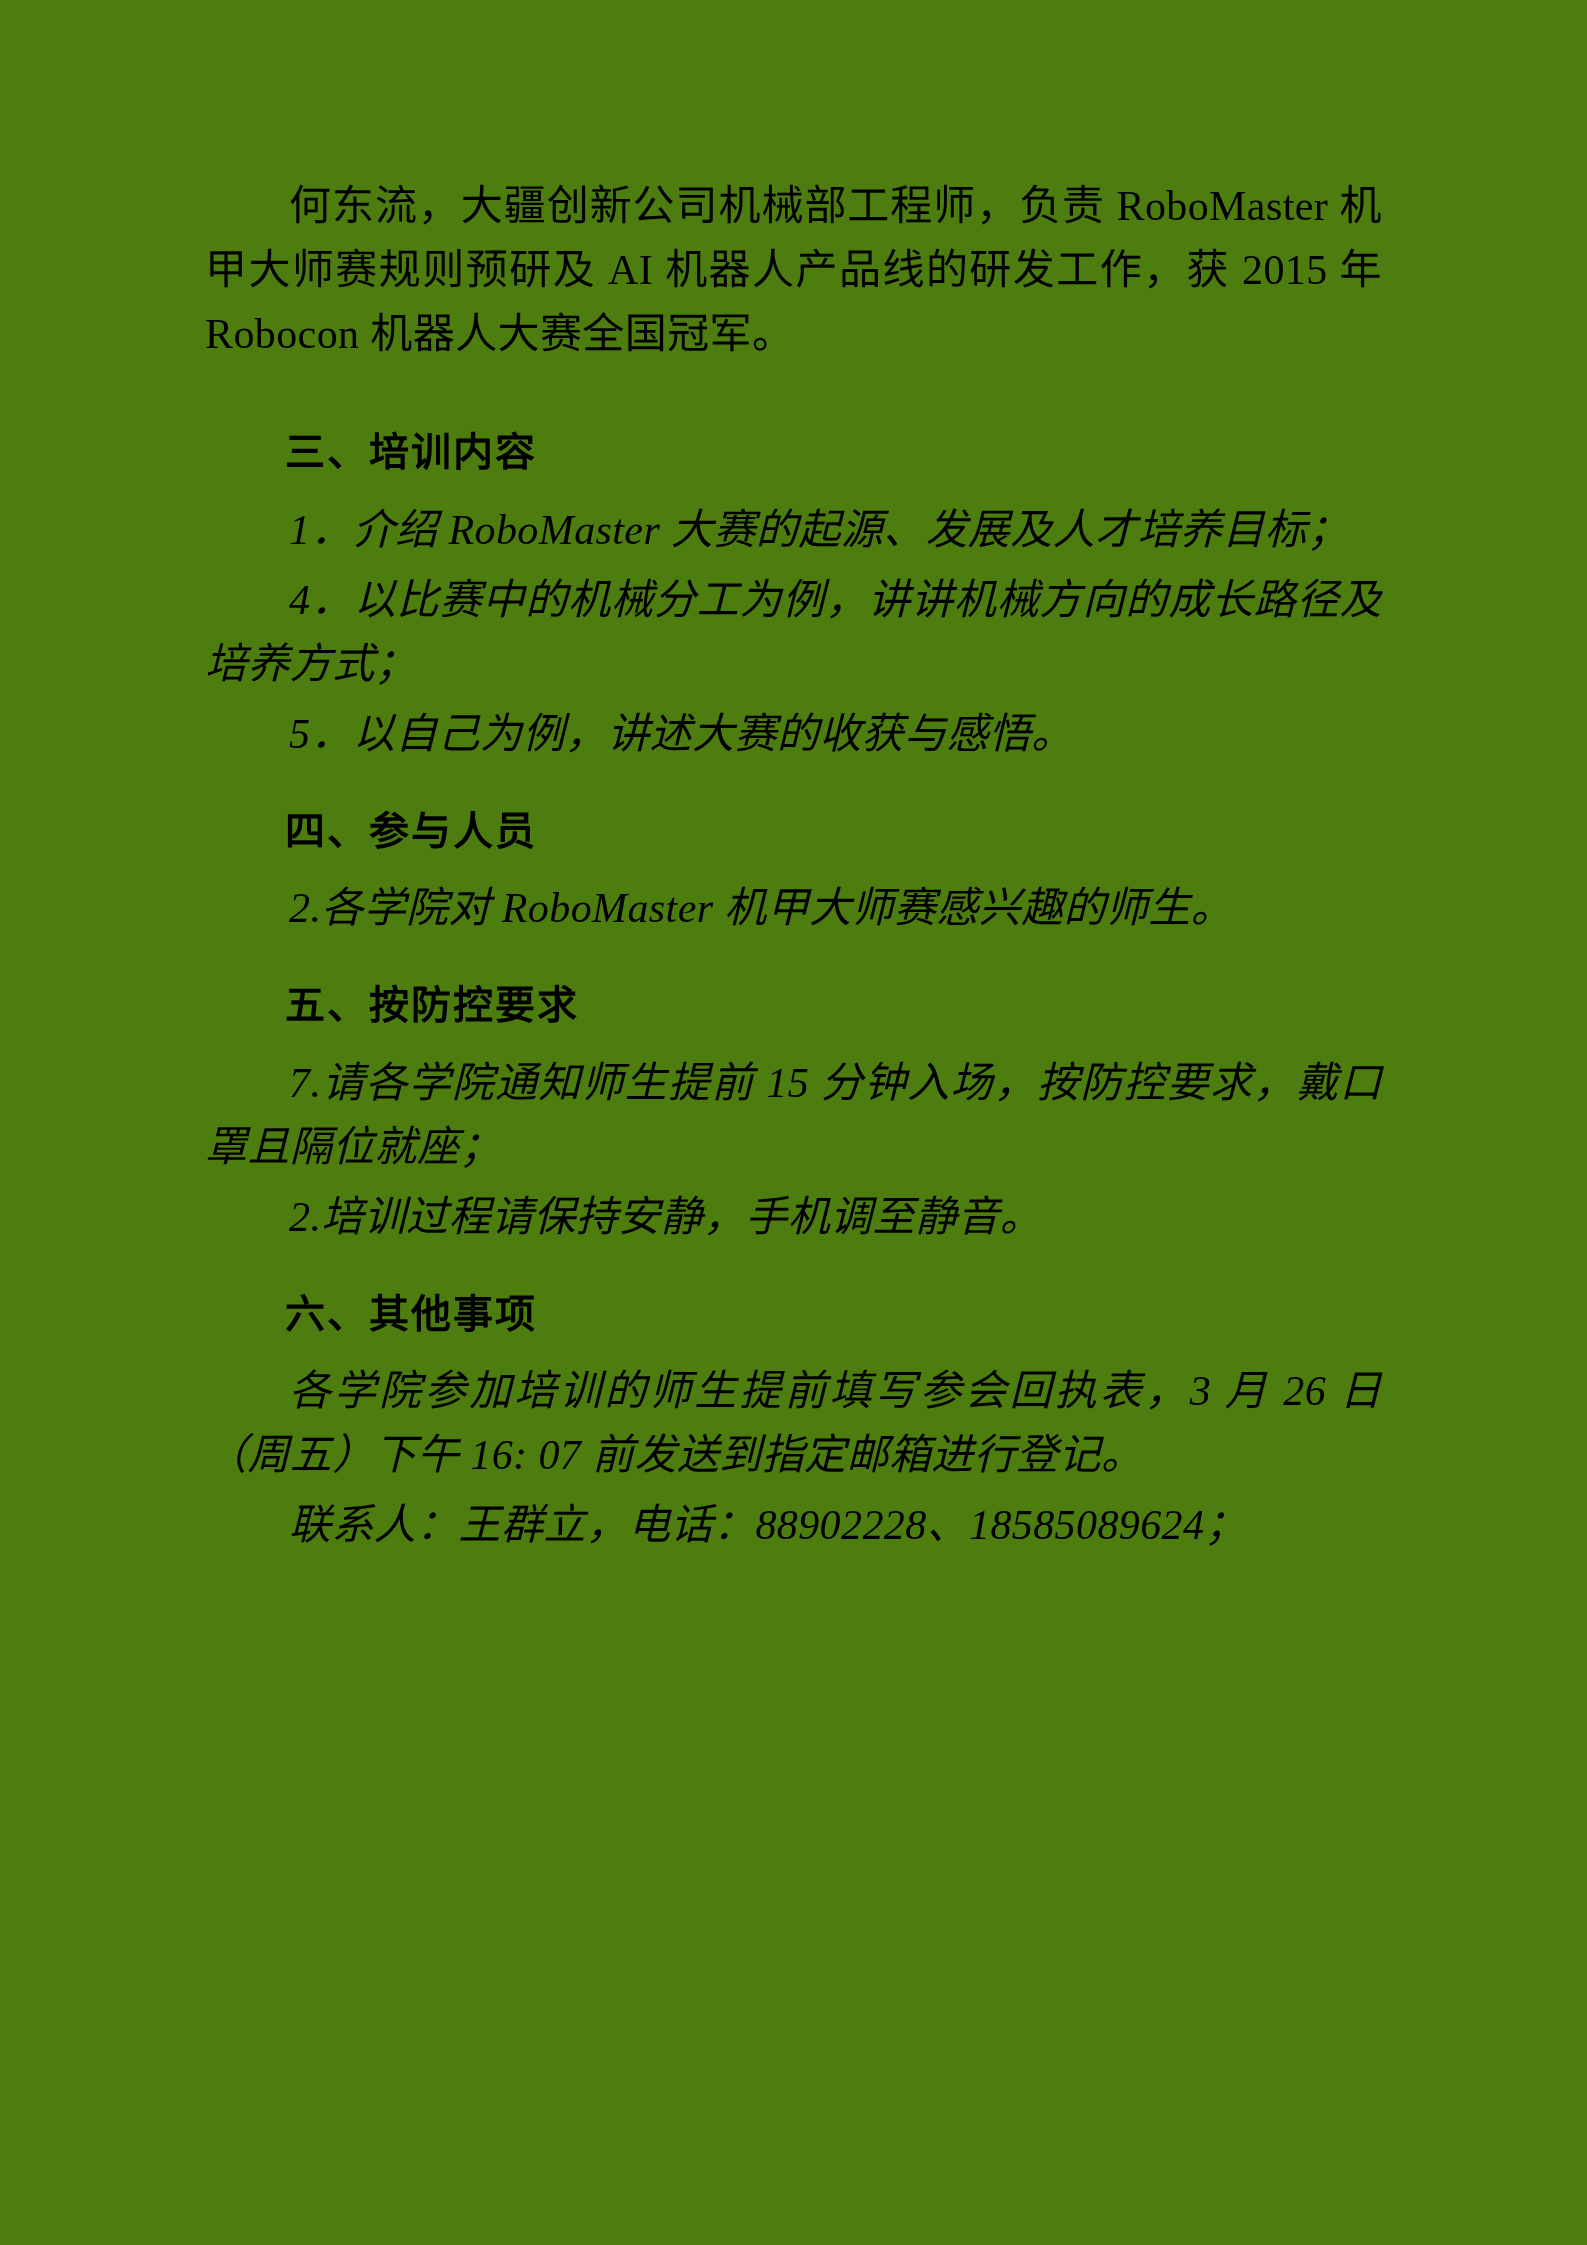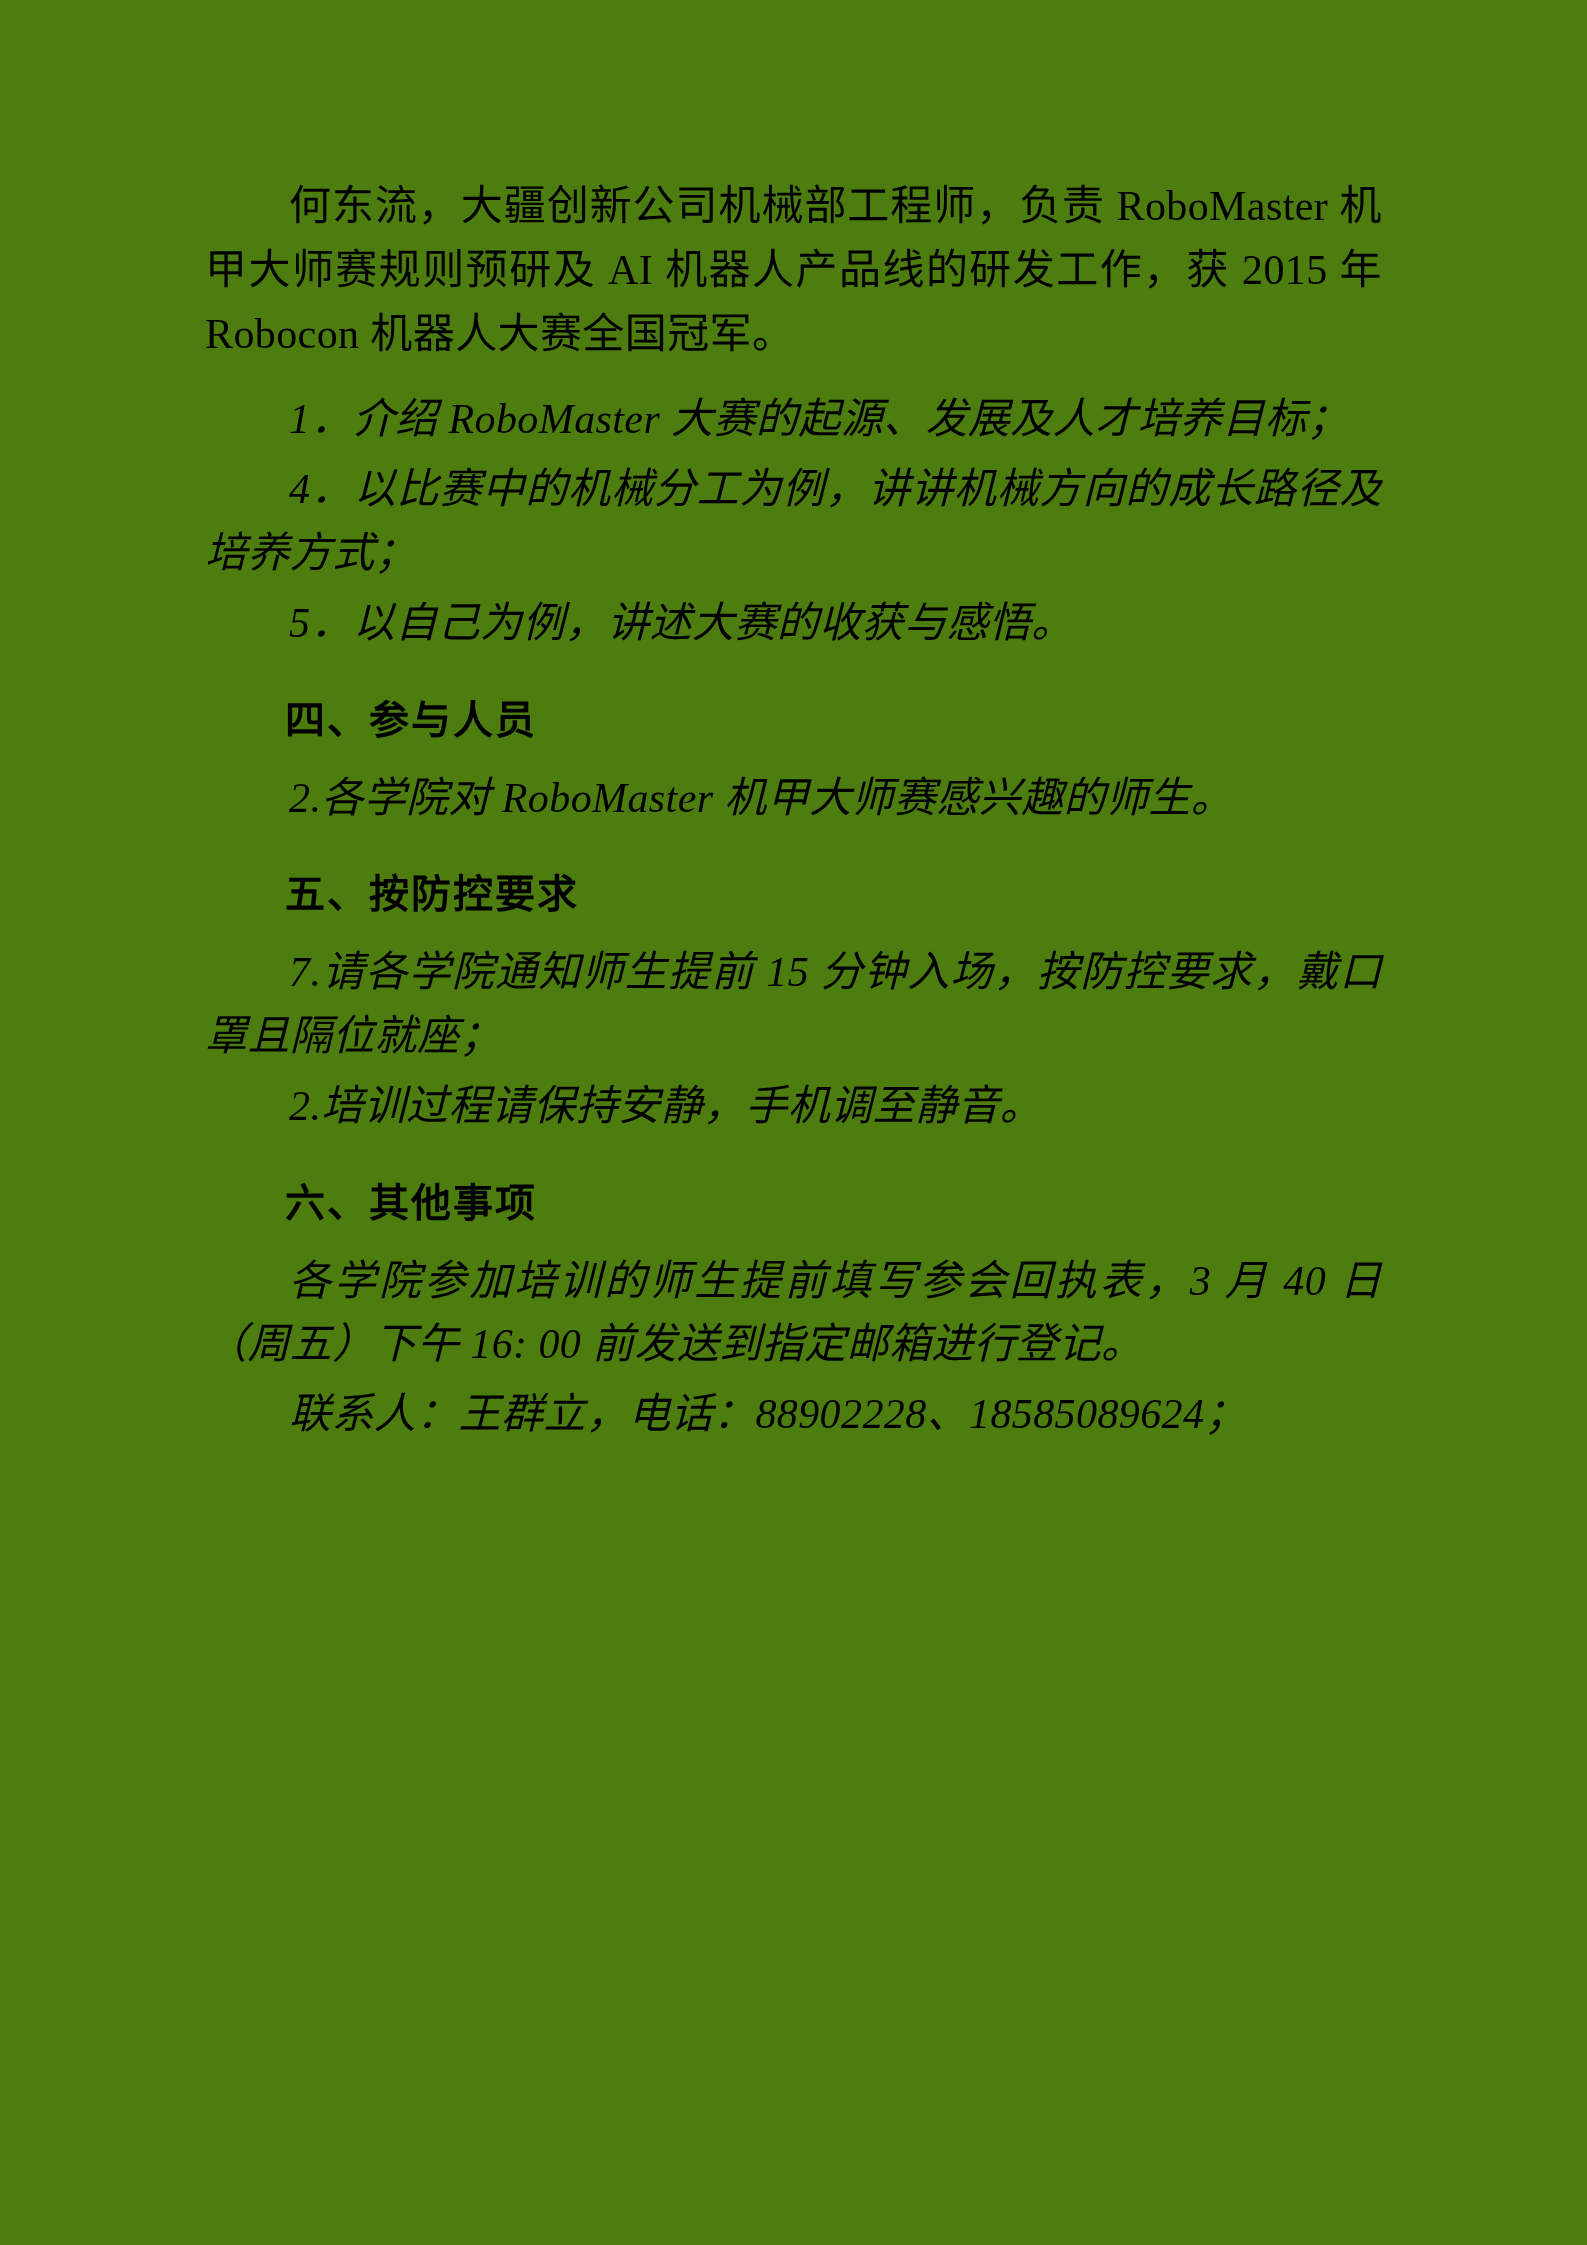--- a/index.html
+++ b/index.html
@@ -53,29 +53,30 @@
 </head>
 <body>
 
 <div class="page">
   <div class="doc-body">
 
     <p class="para">何东流，大疆创新公司机械部工程师，负责 RoboMaster 机甲大师赛规则预研及 AI 机器人产品线的研发工作，获 2015 年 Robocon 机器人大赛全国冠军。</p>
 
     <div class="block-gap"></div>
 
+    <h2 class="heading">三、培训内容</h2>
     <p class="list-item">1．介绍 RoboMaster 大赛的起源、发展及人才培养目标；</p>
     <p class="list-item">4．以比赛中的机械分工为例，讲讲机械方向的成长路径及培养方式；</p>
     <p class="list-item">5．以自己为例，讲述大赛的收获与感悟。</p>
 
     <h2 class="heading">四、参与人员</h2>
     <p class="list-item">2.各学院对 RoboMaster 机甲大师赛感兴趣的师生。</p>
 
     <h2 class="heading">五、按防控要求</h2>
     <p class="list-item">7.请各学院通知师生提前 15 分钟入场，按防控要求，戴口罩且隔位就座；</p>
     <p class="list-item">2.培训过程请保持安静，手机调至静音。</p>
 
     <h2 class="heading">六、其他事项</h2>
-    <p class="list-item">各学院参加培训的师生提前填写参会回执表，3 月 40 日（周五）下午 16: 00 前发送到指定邮箱进行登记。</p>
+    <p class="list-item">各学院参加培训的师生提前填写参会回执表，3 月 26 日（周五）下午 16: 07 前发送到指定邮箱进行登记。</p>
     <p class="list-item">联系人：王群立，电话：88902228、18585089624；</p>
 
   </div>
 </div>
 
 </body></html>

